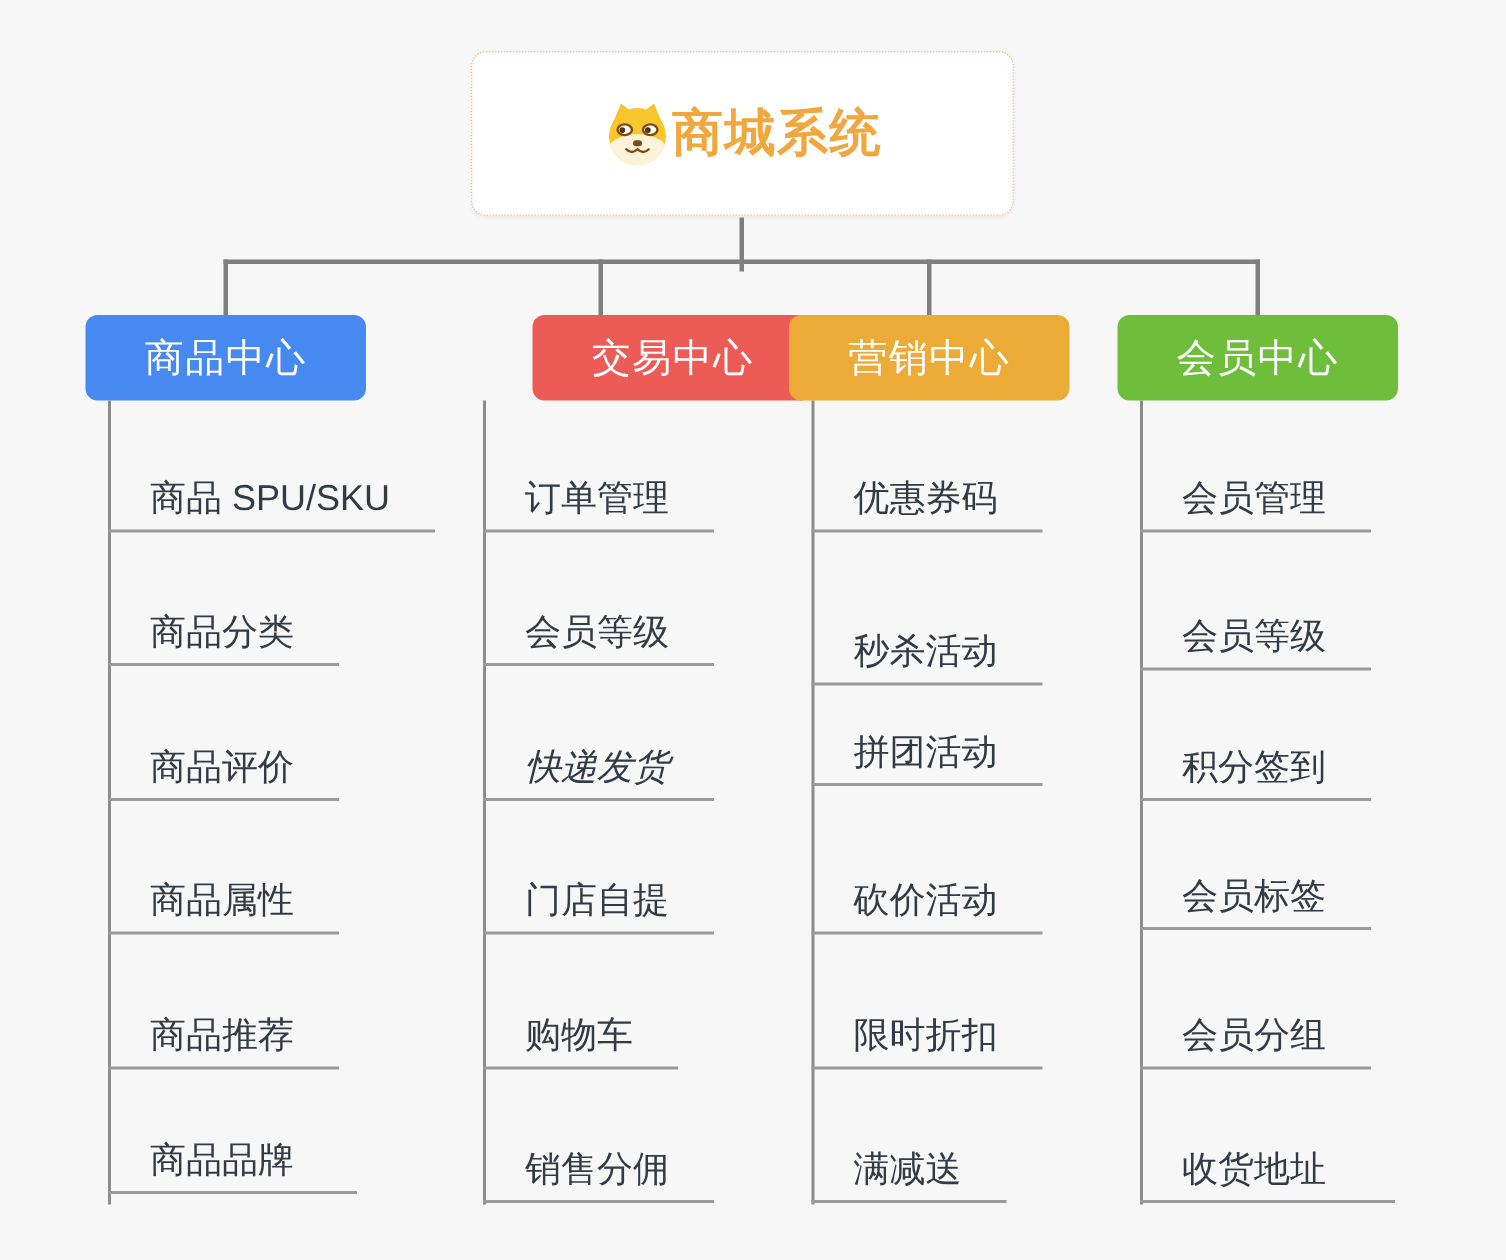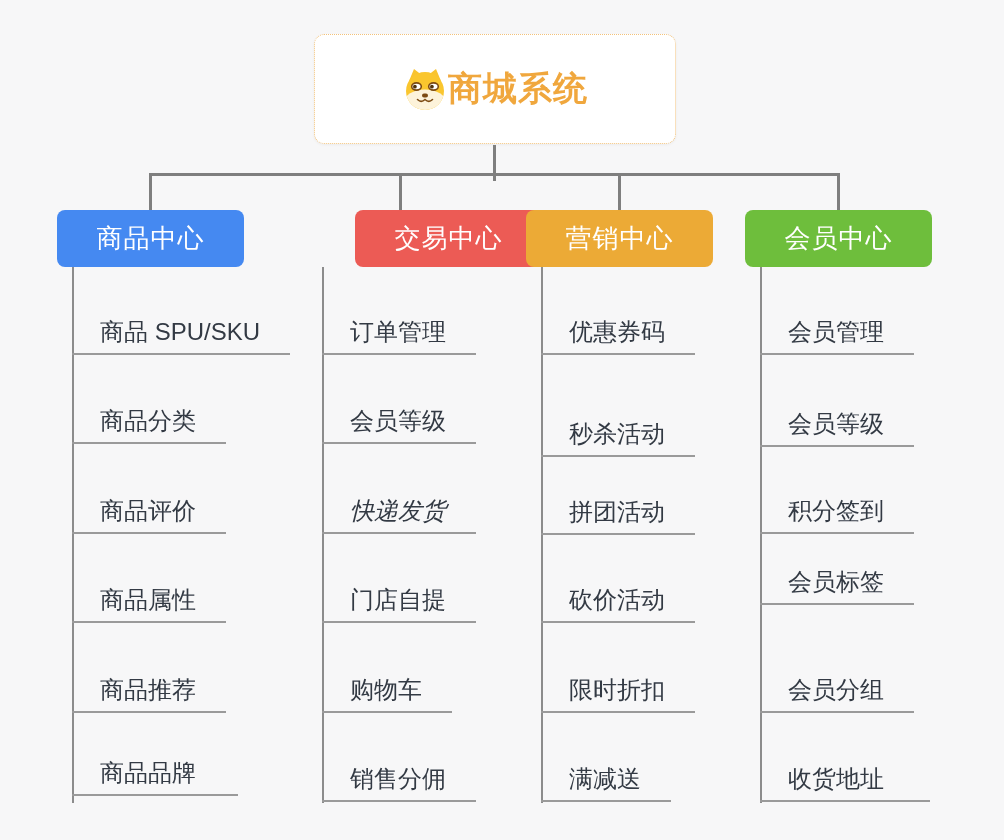--- a/index.html
+++ b/index.html
@@ -118,21 +118,21 @@
     </div>
     <div class="branch-vline"></div>
     <div>
 
     <div class="child" style="top: 102px; width: 154px;">
         <span class="child-label">优惠券码</span>
       </div>
         <div class="child" style="top: 204px; width: 154px;">
         <span class="child-label">秒杀活动</span>
       </div>
-        <div class="child" style="top: 282px; width: 154px;">
+        <div class="child" style="top: 271px; width: 154px;">
         <span class="child-label">拼团活动</span>
       </div>
         <div class="child" style="top: 370.2px; width: 154px;">
         <span class="child-label">砍价活动</span>
       </div>
         <div class="child" style="top: 459.6px; width: 154px;">
         <span class="child-label">限时折扣</span>
       </div>
         <div class="child" style="top: 549px; width: 130px;">
         <span class="child-label">满减送</span>
@@ -148,21 +148,21 @@
 
     <div class="child" style="top: 102px; width: 154px;">
         <span class="child-label">会员管理</span>
       </div>
         <div class="child" style="top: 194px; width: 154px;">
         <span class="child-label">会员等级</span>
       </div>
         <div class="child" style="top: 280.8px; width: 154px;">
         <span class="child-label">积分签到</span>
       </div>
-        <div class="child" style="top: 352px; width: 154px;">
+        <div class="child" style="top: 367px; width: 154px;">
         <span class="child-label">会员标签</span>
       </div>
         <div class="child" style="top: 459.6px; width: 154px;">
         <span class="child-label">会员分组</span>
       </div>
         <div class="child" style="top: 549px; width: 154px; padding-left: 16px;">
         <span class="child-label">收货地址</span>
       </div>
       </div>
   </div>

